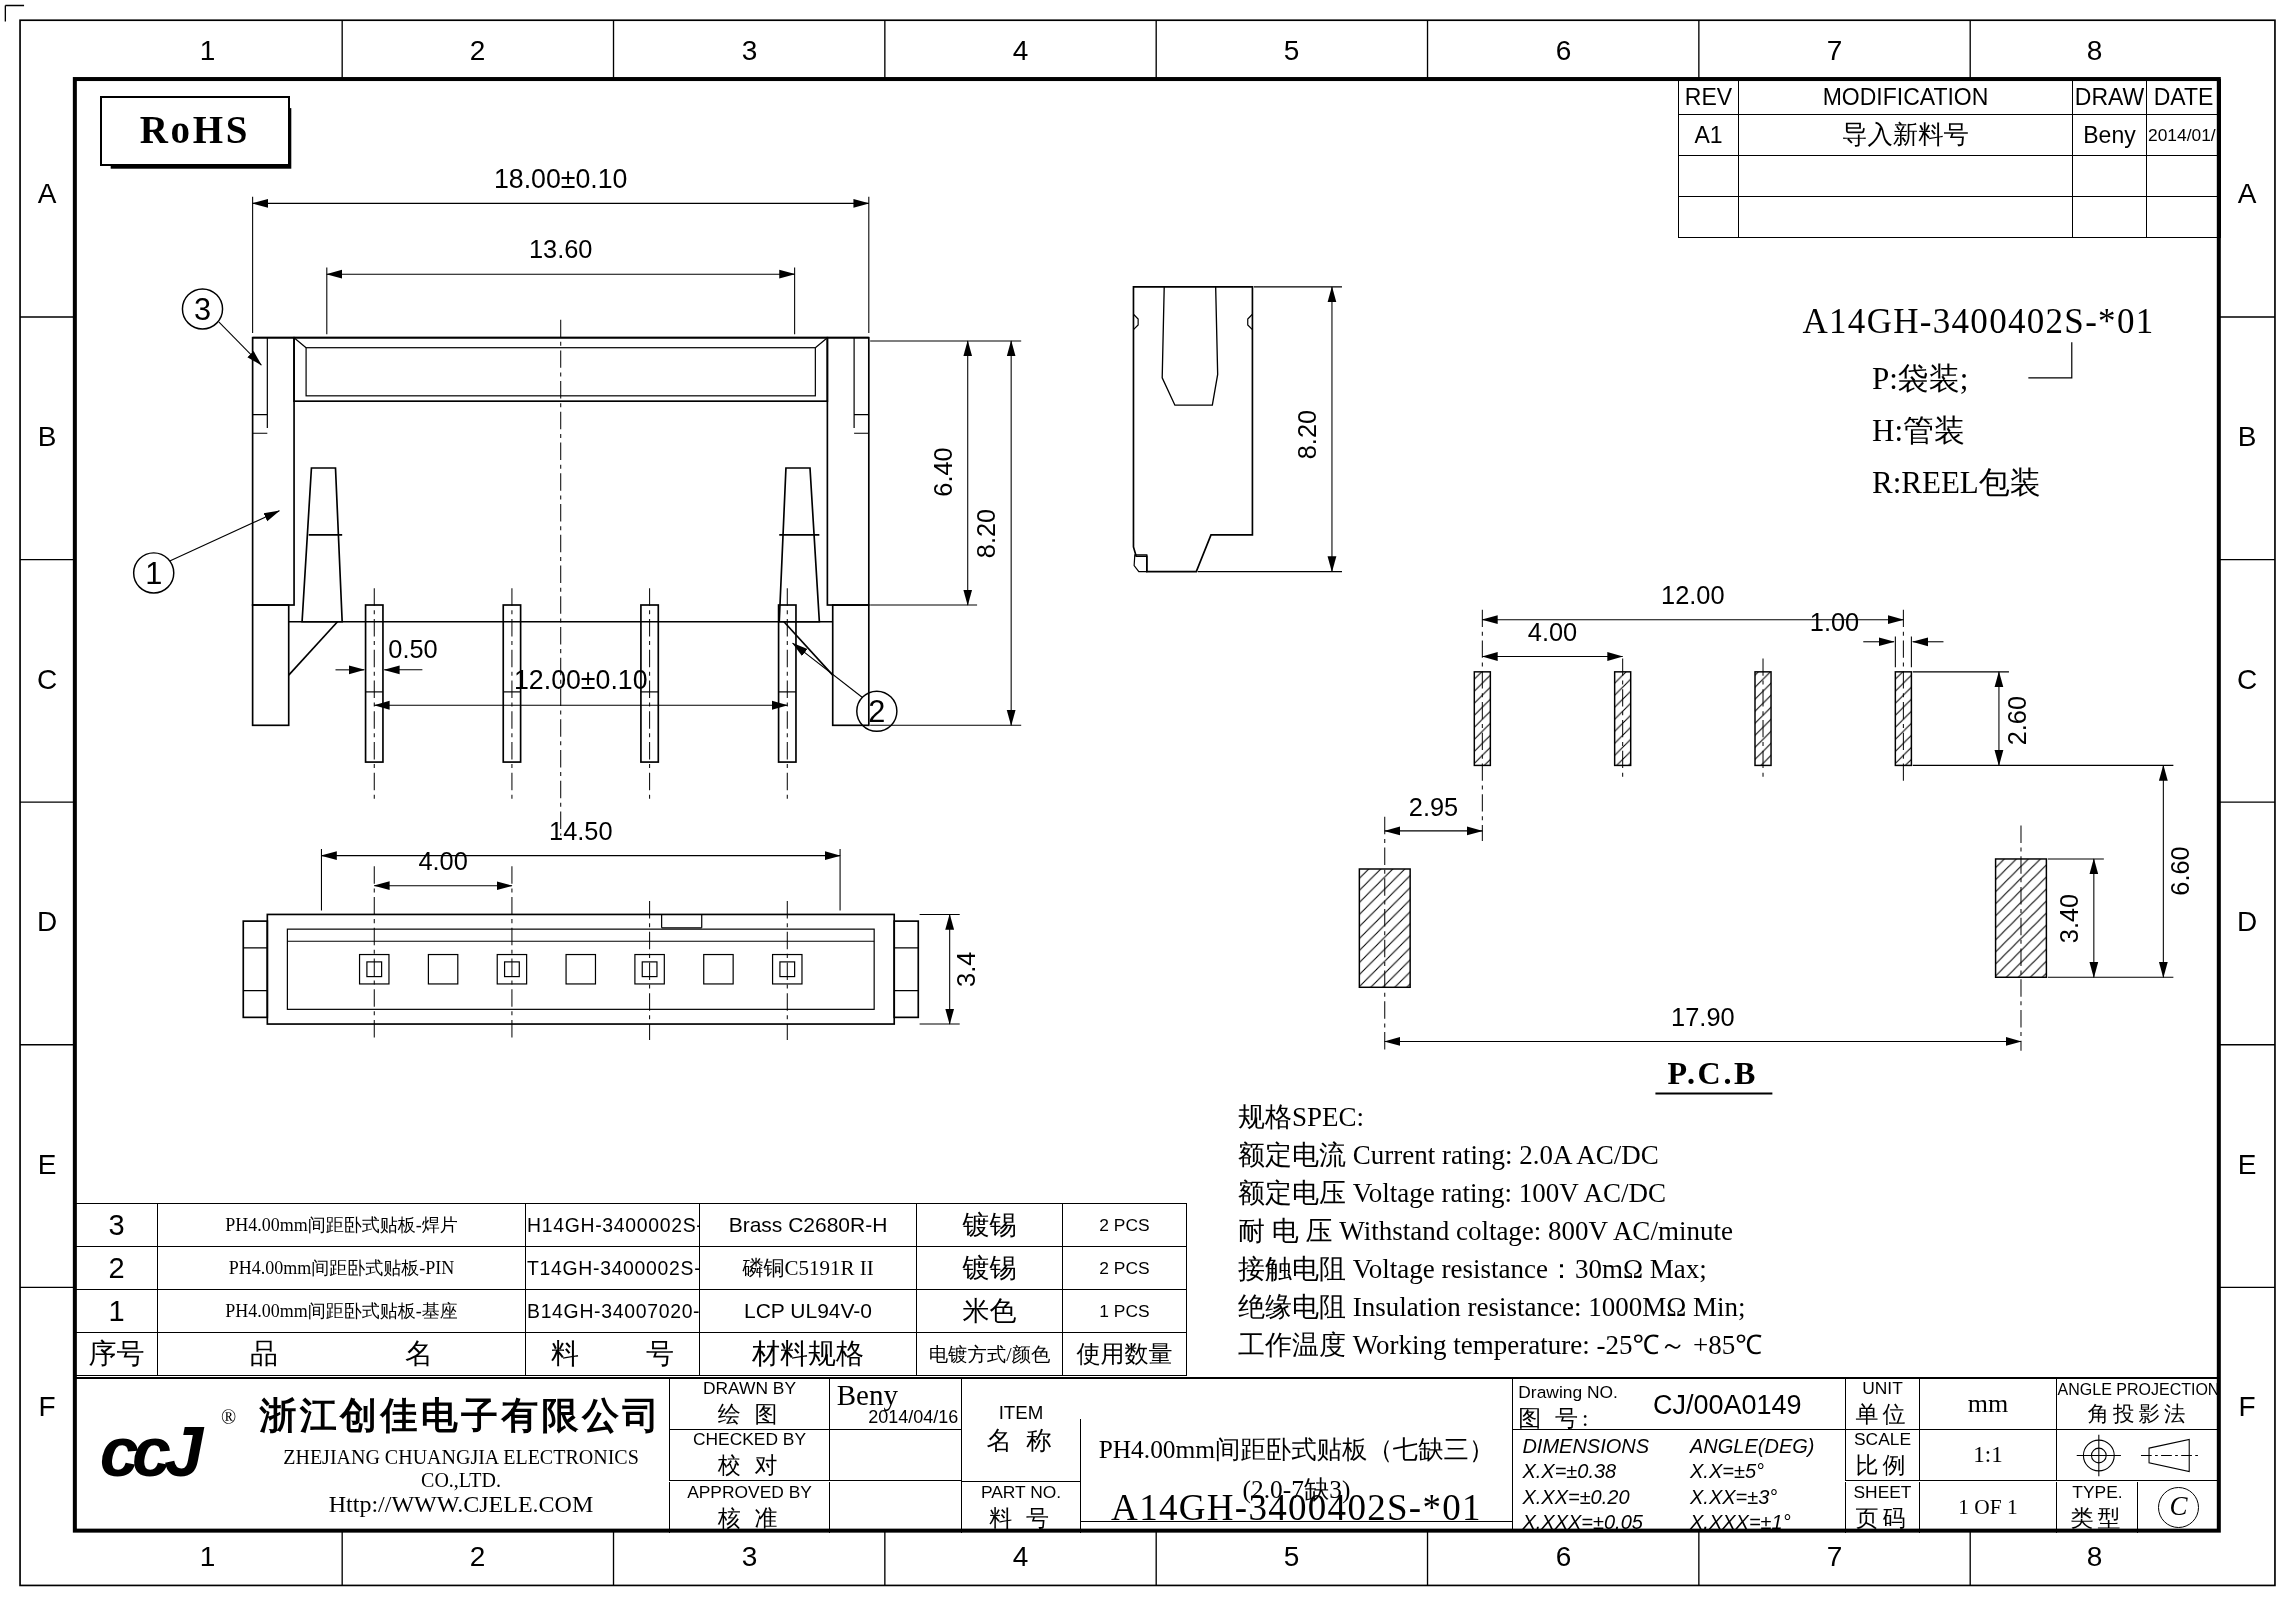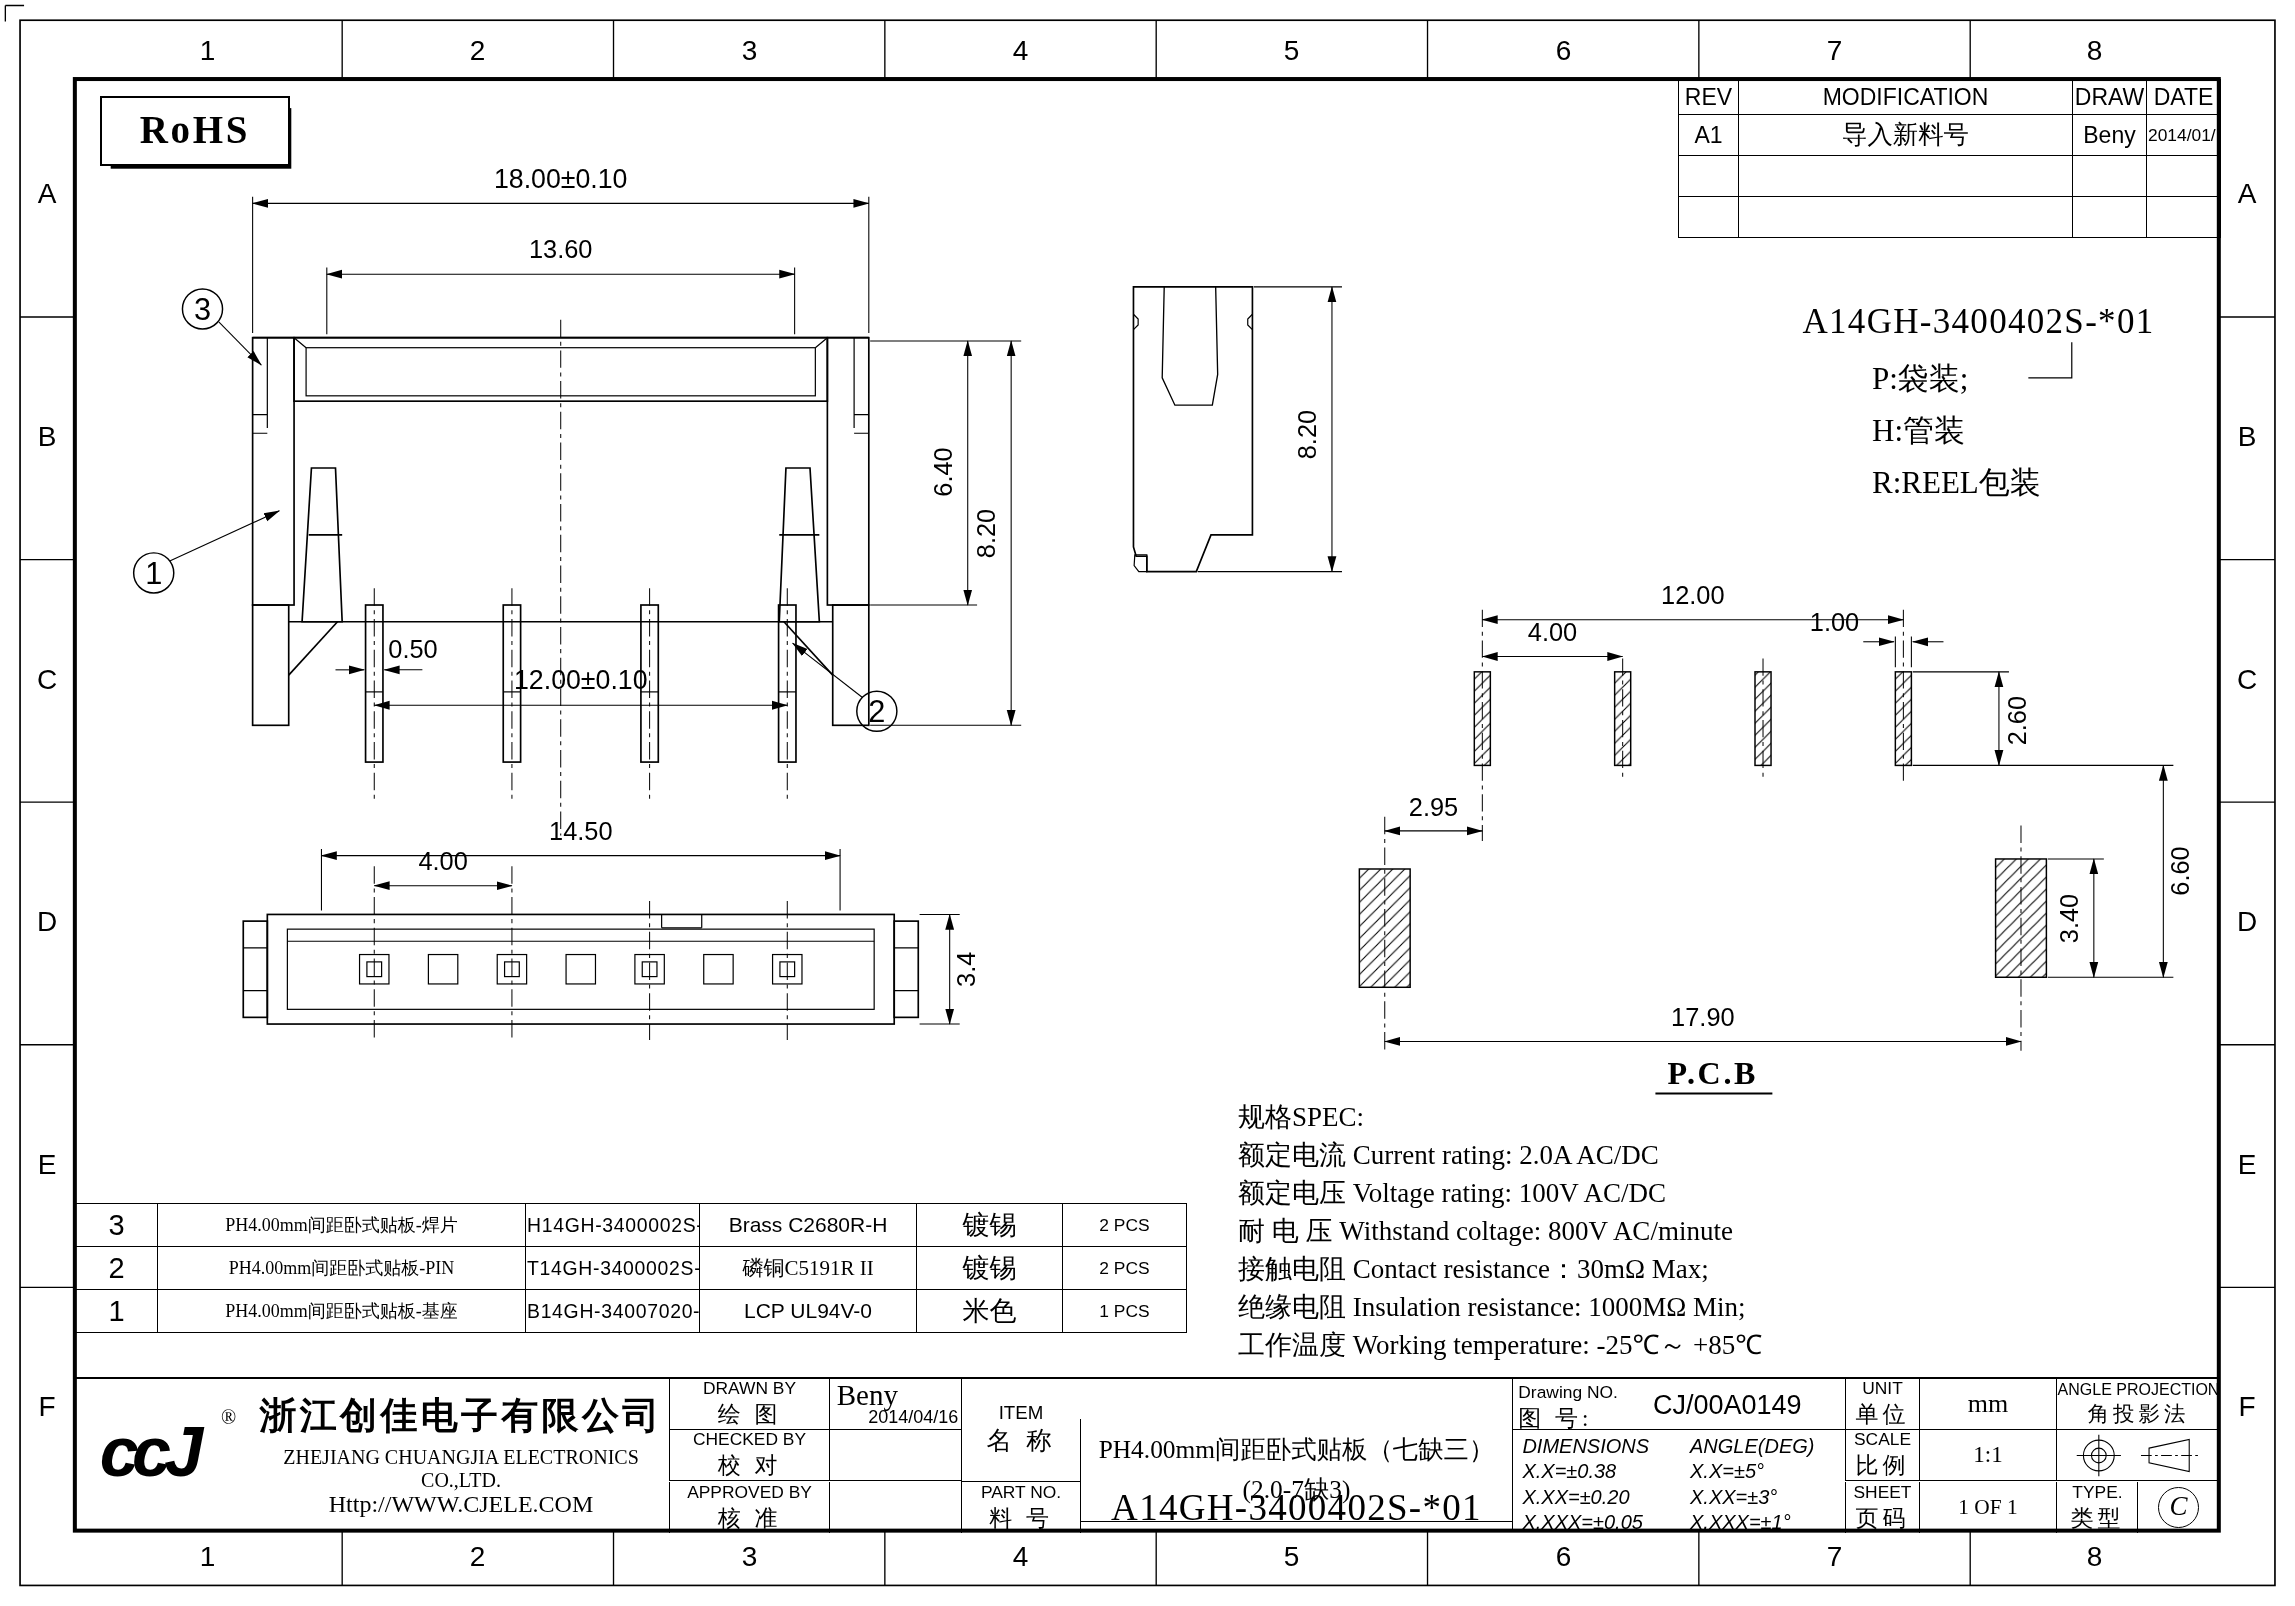--- a/index.html
+++ b/index.html
@@ -295,21 +295,21 @@
     <div>P:袋装;</div>
     <div>H:管装</div>
     <div>R:REEL包装</div>
   </div>
 
   <div class="abs spec" style="left:1238px;top:1098px;">
     <div>规格SPEC:</div>
     <div>额定电流 Current rating: 2.0A AC/DC</div>
     <div>额定电压 Voltage rating: 100V AC/DC</div>
     <div>耐 电 压 Withstand coltage: 800V AC/minute</div>
-    <div>接触电阻 Contact resistance：30mΩ Max;</div>
+    <div>接触电阻 Voltage resistance：30mΩ Max;</div>
     <div>绝缘电阻 Insulation resistance: 1000MΩ Min;</div>
     <div>工作温度 Working temperature: -25℃～ +85℃</div>
   </div>
 
   <table class="abs bomtab" style="left:75px;top:1203px;width:1112px;">
     <colgroup>
         <col style="width:82px">
         <col style="width:368px">
         <col style="width:174px">
         <col style="width:217px">
@@ -334,20 +334,28 @@
       <td class="bom-qty">2 PCS</td>
     </tr>
     <tr style="height:43px;">
       <td class="bom-no">1</td>
       <td class="bom-name">PH4.00mm间距卧式贴板-基座</td>
       <td class="bom-pn">B14GH-34007020-P01</td>
       <td class="bom-mat">LCP UL94V-0</td>
       <td class="bom-plate">米色</td>
       <td class="bom-qty">1 PCS</td>
     </tr>
+    <tr style="height:43px;">
+      <td class="bom-h">序号</td>
+      <td class="bom-h ws180">品 名</td>
+      <td class="bom-h ws90">料 号</td>
+      <td class="bom-h">材料规格</td>
+      <td class="bom-h2">电镀方式/颜色</td>
+      <td class="bom-h" style="font-size:24px;">使用数量</td>
+    </tr>
   </tbody>
     </table>
 
   <div class="abs" style="left:75px;top:1377px;width:2144px;height:154px;border-top:2px solid #000;box-sizing:border-box;">
 
     <div class="tb-cell" style="left:0;top:0;width:594px;height:154px;">
       <span class="abs logo" style="left:18.7px;top:33px;margin-left:6px;">ccJ</span>
       <span class="abs" style="left:146px;top:27px;font-size:20px;">®</span>
       <div class="abs" style="left:179px;top:12px;width:414px;text-align:center;font-size:37px;font-weight:bold;letter-spacing:3.3px;">浙江创佳电子有限公司</div>
       <div class="abs" style="left:179px;top:67px;width:414px;text-align:center;font-size:20px;">ZHEJIANG CHUANGJIA ELECTRONICS CO.,LTD.</div>

